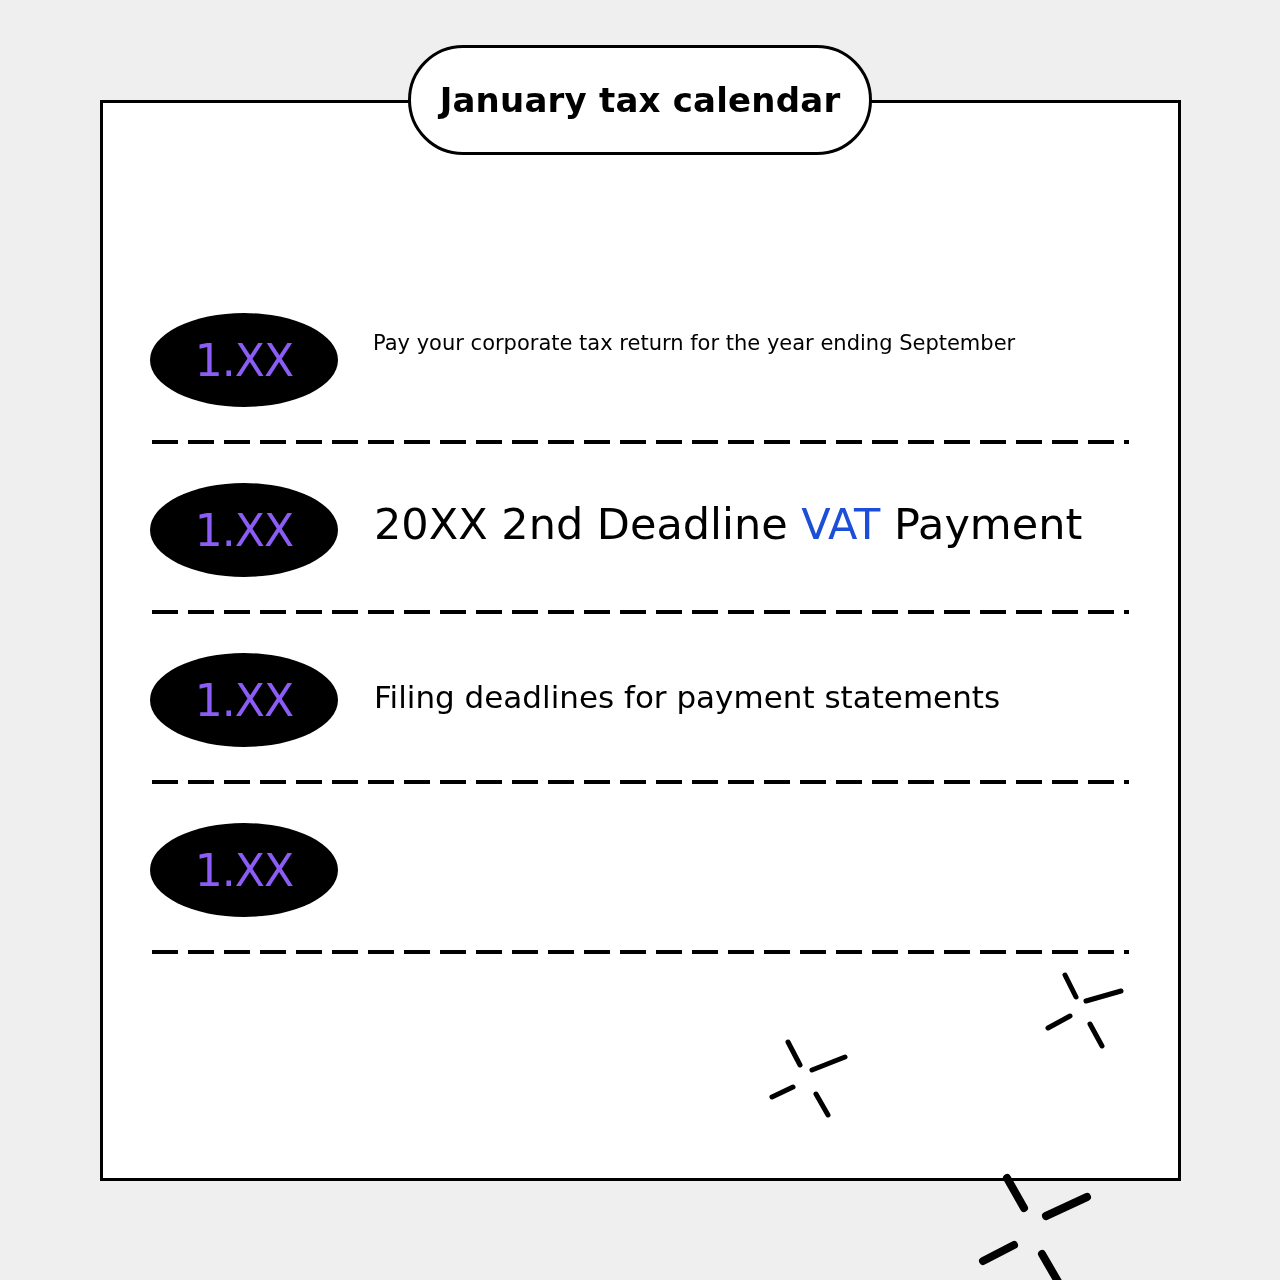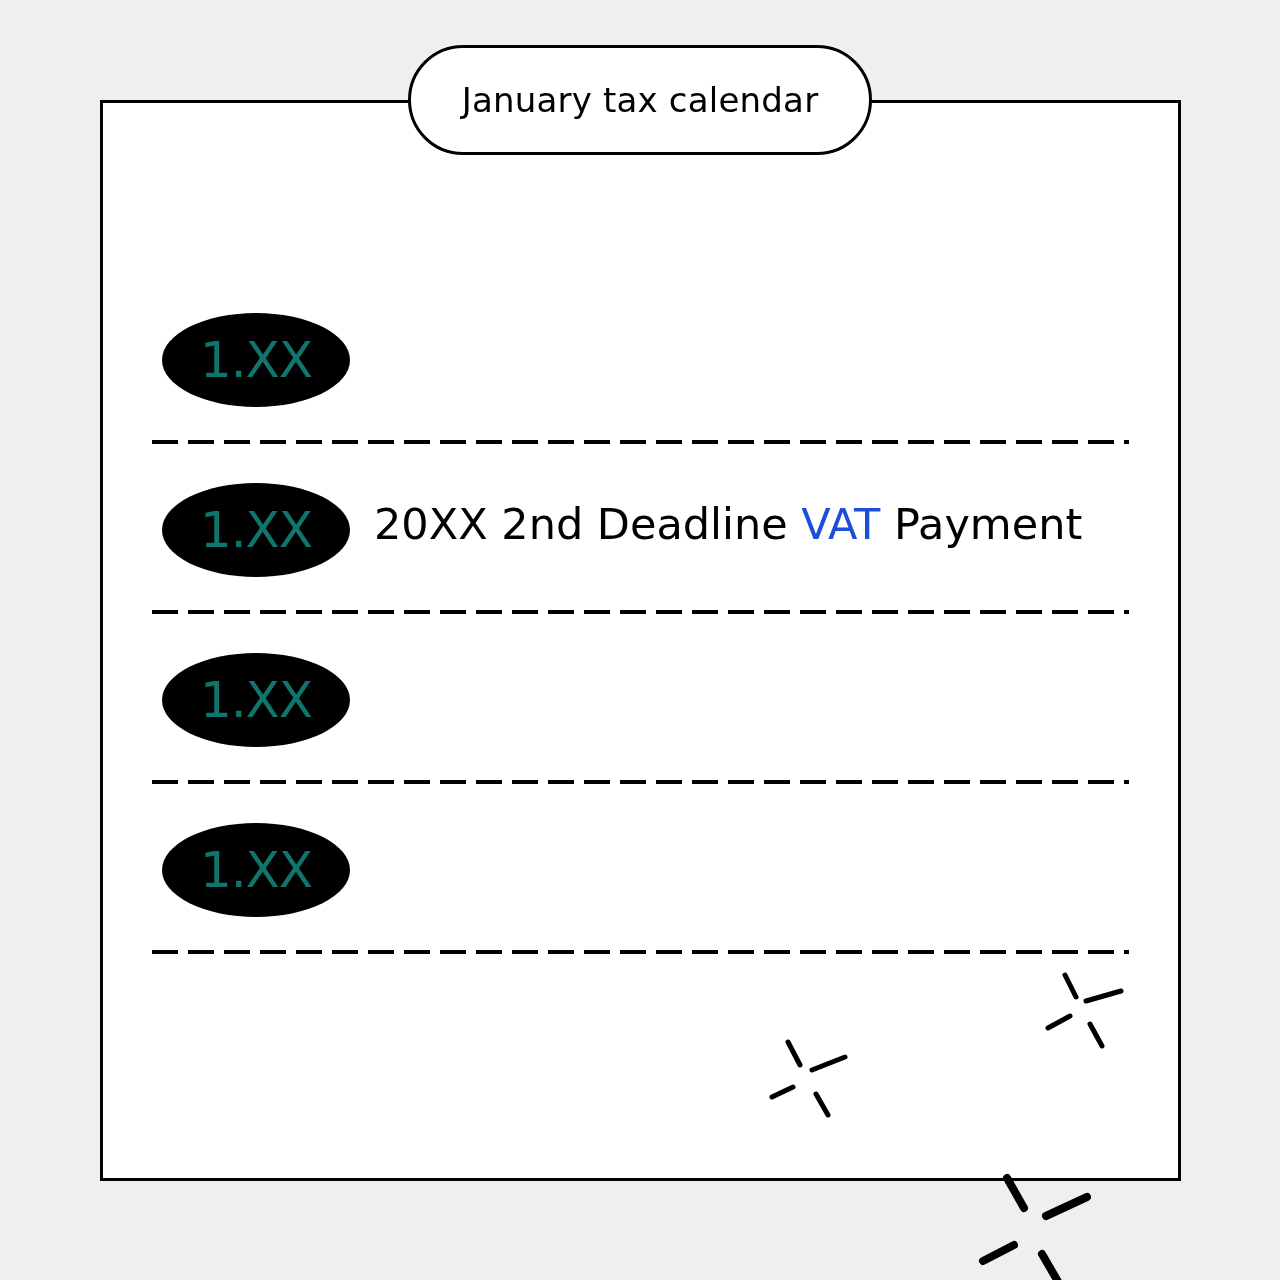--- a/index.html
+++ b/index.html
@@ -23,38 +23,38 @@
       left: 408px; top: 45px;
       width: 458px; height: 104px;
       border: 3px solid #000;
       border-radius: 55px;
       background: #fff;
       display: flex; align-items: center; justify-content: center;
       z-index: 3;
     }
     .title-pill span {
       font-size: 34px;
-      font-weight: 400;
+      font-weight: 700;
       letter-spacing: 0.2px;
     }
     .row {
       position: absolute;
       left: 150px;
       width: 980px;
       height: 94px;
     }
     .badge {
       position: absolute;
-      left: 12px; top: 0;
+      left: 0; top: 0;
       width: 188px; height: 94px;
       border-radius: 50%;
       background: #000;
-      color: #0f766e;
+      color: #8b5cf6;
       display: flex; align-items: center; justify-content: center;
-      font-size: 50px;
+      font-size: 44px;
       letter-spacing: -1px;
     }
     .desc {
       position: absolute;
       left: 224px;
       white-space: nowrap;
     }
     .desc.small { font-size: 21px; top: 18px; left: 223px; }
     .desc.large { font-size: 43px; top: 16px; }
     .desc.medium { font-size: 31px; top: 26px; }
@@ -75,31 +75,33 @@
 <body>
 
 <div class="frame"></div>
 
 <div class="title-pill">
   <span>January tax calendar</span>
 </div>
 
 <div class="row" style="top:313px;">
   <div class="badge">1.XX</div>
+  <div class="desc small">Pay your corporate tax return for the year ending September</div>
 </div>
 <div class="divider" style="top:440px;"></div>
 
 <div class="row" style="top:483px;">
   <div class="badge">1.XX</div>
   <div class="desc large"><span>20XX 2nd Deadline </span><span class="accent">VAT</span><span> Payment</span></div>
 </div>
 <div class="divider" style="top:610px;"></div>
 
 <div class="row" style="top:653px;">
   <div class="badge">1.XX</div>
+  <div class="desc medium">Filing deadlines for payment statements</div>
 </div>
 <div class="divider" style="top:780px;"></div>
 
 <div class="row" style="top:823px;">
   <div class="badge">1.XX</div>
 </div>
 <div class="divider" style="top:950px;"></div>
 
 <svg class="sparkle" style="left:760px; top:1030px;" width="100" height="100" viewBox="0 0 100 100">
   <g stroke="#000" stroke-width="5" stroke-linecap="round">

